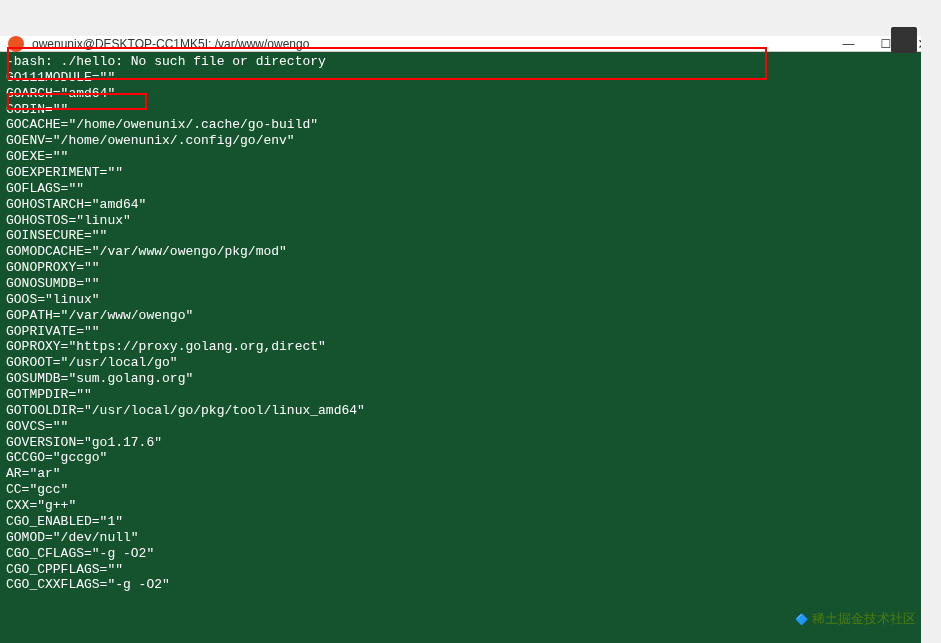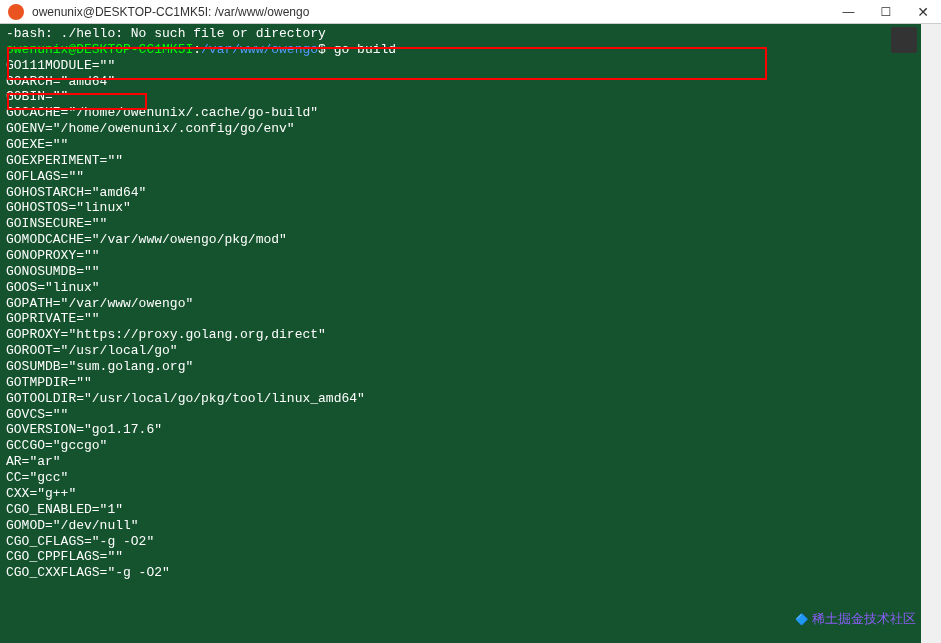--- a/index.html
+++ b/index.html
@@ -10,26 +10,27 @@
     body {
       font-family: "Consolas", "Courier New", monospace;
       font-size: 13px;
       background: #f0f0f0;
       width: 941px;
       height: 643px;
       position: relative;
       overflow: hidden;
     }
     .titlebar {
-      height: 24px;
+      height: 16px;
       background: #ffffff;
       border-bottom: 1px solid #ccc;
       display: flex;
       align-items: center;
       padding: 0 8px;
+      margin-top: 36px;
     }
     .titlebar-icon {
       width: 16px;
       height: 16px;
       background: #E95420;
       border-radius: 50%;
       margin-right: 8px;
       display: flex;
       align-items: center;
       justify-content: center;
@@ -106,21 +107,21 @@
       right: 24px;
       width: 26px;
       height: 26px;
       background: #333;
       border-radius: 2px;
     }
     .watermark-text {
       position: absolute;
       bottom: 15px;
       right: 25px;
-      color: #8b5cf6;
+      color: #4d7c0f;
       font-size: 13px;
       font-family: "Microsoft YaHei", sans-serif;
     }
     .watermark-text::before {
       content: "🔷 ";
       font-size: 11px;
     }
   </style>
 </head>
 <body>
@@ -131,21 +132,20 @@
   <div class="titlebar-controls">
     <span class="titlebar-btn minimize"></span>
     <span class="titlebar-btn maximize"></span>
     <span class="titlebar-btn close"></span>
   </div>
 </div>
 
 <div class="terminal">
   <div class="line output-white">-bash: ./hello: No such file or directory</div>
 
-  <div class="line"><span class="prompt-user">owenunix@DESKTOP-CC1MK5I</span><span class="prompt-symbol">:</span><span class="prompt-path">/var/www/owengo</span><span class="prompt-symbol">$</span> <span class="cmd">go build</span></div>
 
 
 
   <div id="env-lines">
       <div class="line output-white">GO111MODULE=""</div>
       <div class="line output-white">GOARCH="amd64"</div>
       <div class="line output-white">GOBIN=""</div>
       <div class="line output-white">GOCACHE="/home/owenunix/.cache/go-build"</div>
       <div class="line output-white">GOENV="/home/owenunix/.config/go/env"</div>
       <div class="line output-white">GOEXE=""</div>

